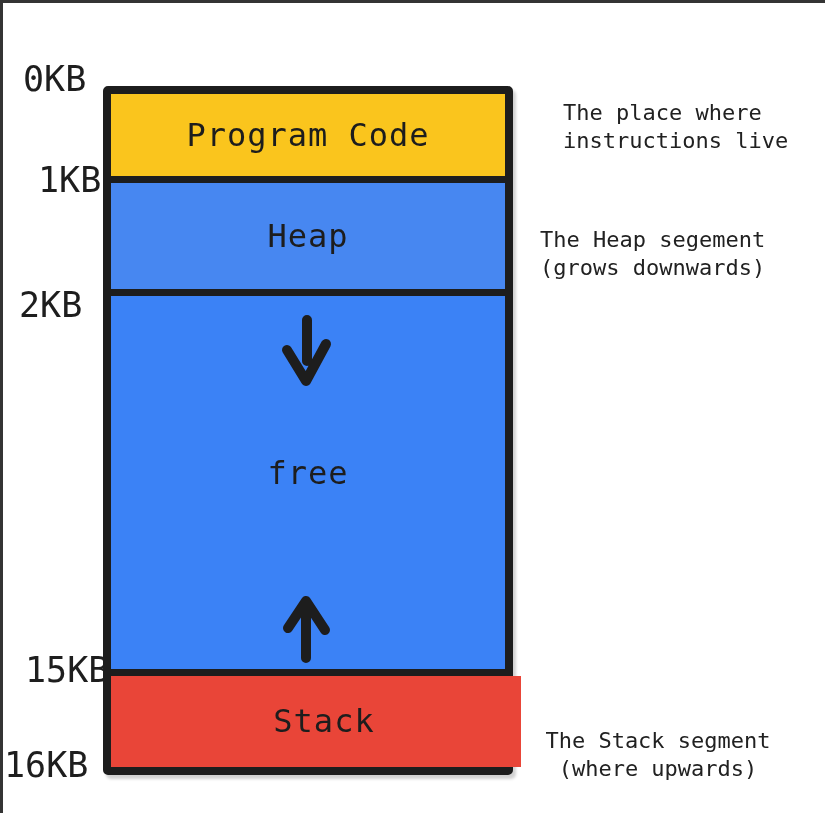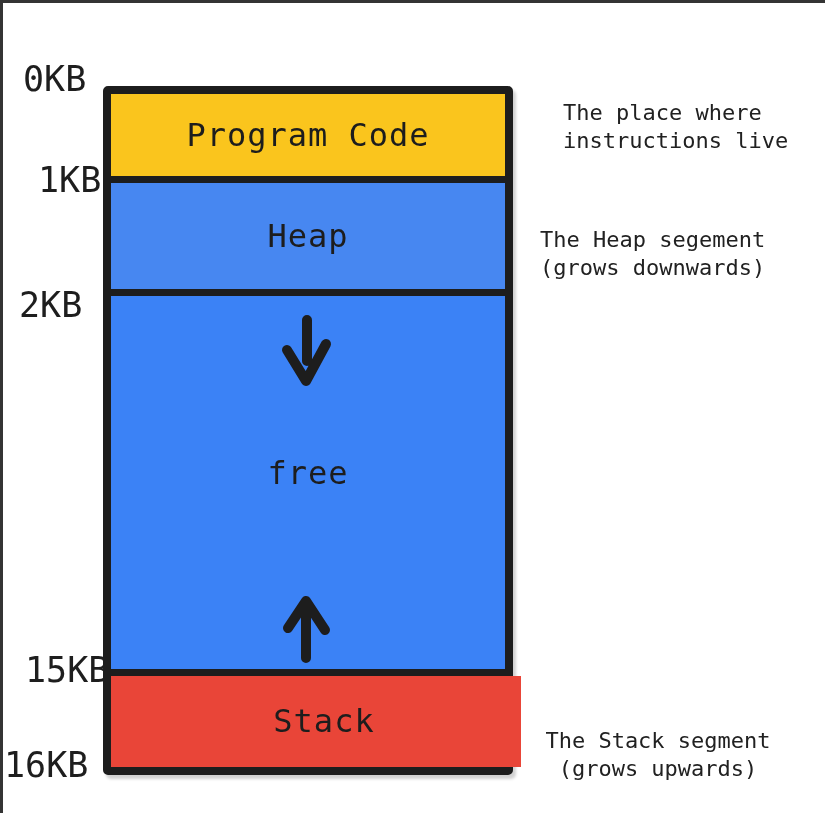--- a/index.html
+++ b/index.html
@@ -149,16 +149,16 @@
   <div class="note note-0">
     <div>The place where</div>
     <div>instructions live</div>
   </div>
   <div class="note note-1">
     <div>The Heap segement</div>
     <div>(grows downwards)</div>
   </div>
   <div class="note note-2">
     <div>The Stack segment</div>
-    <div>(grows upwards)</div>
+    <div>(where upwards)</div>
   </div>
 
 </div>
 
 </body></html>

